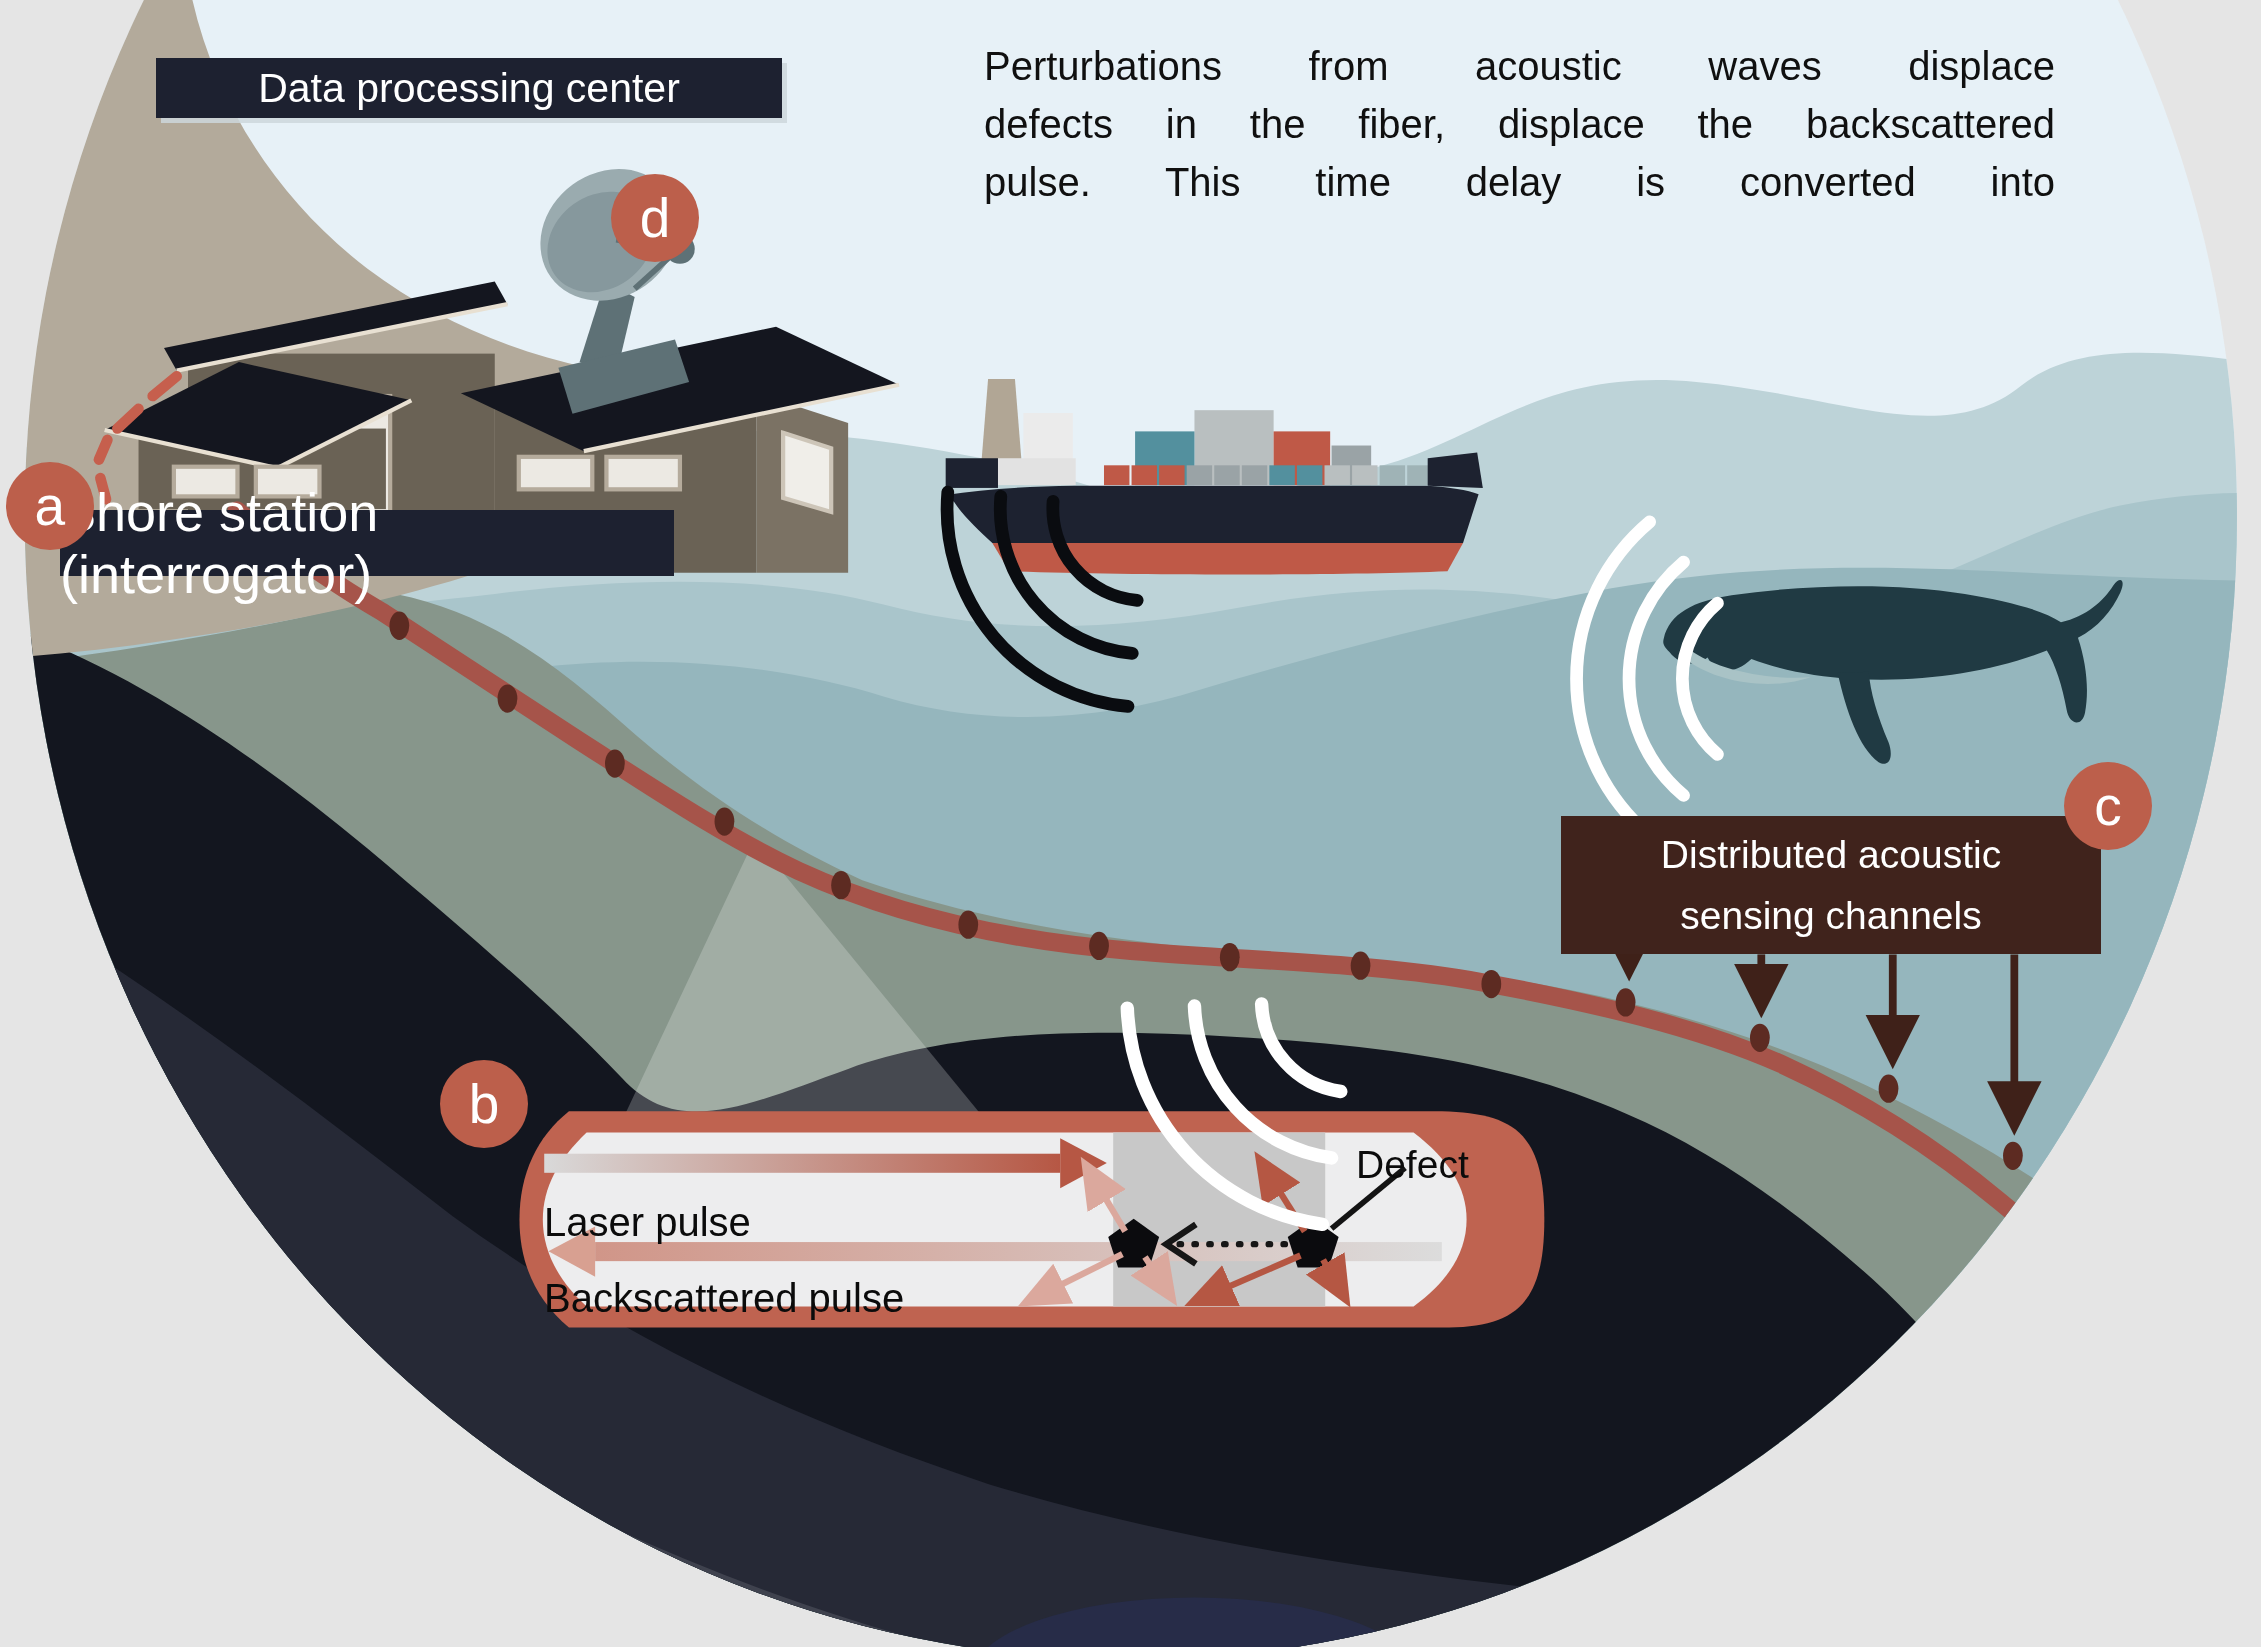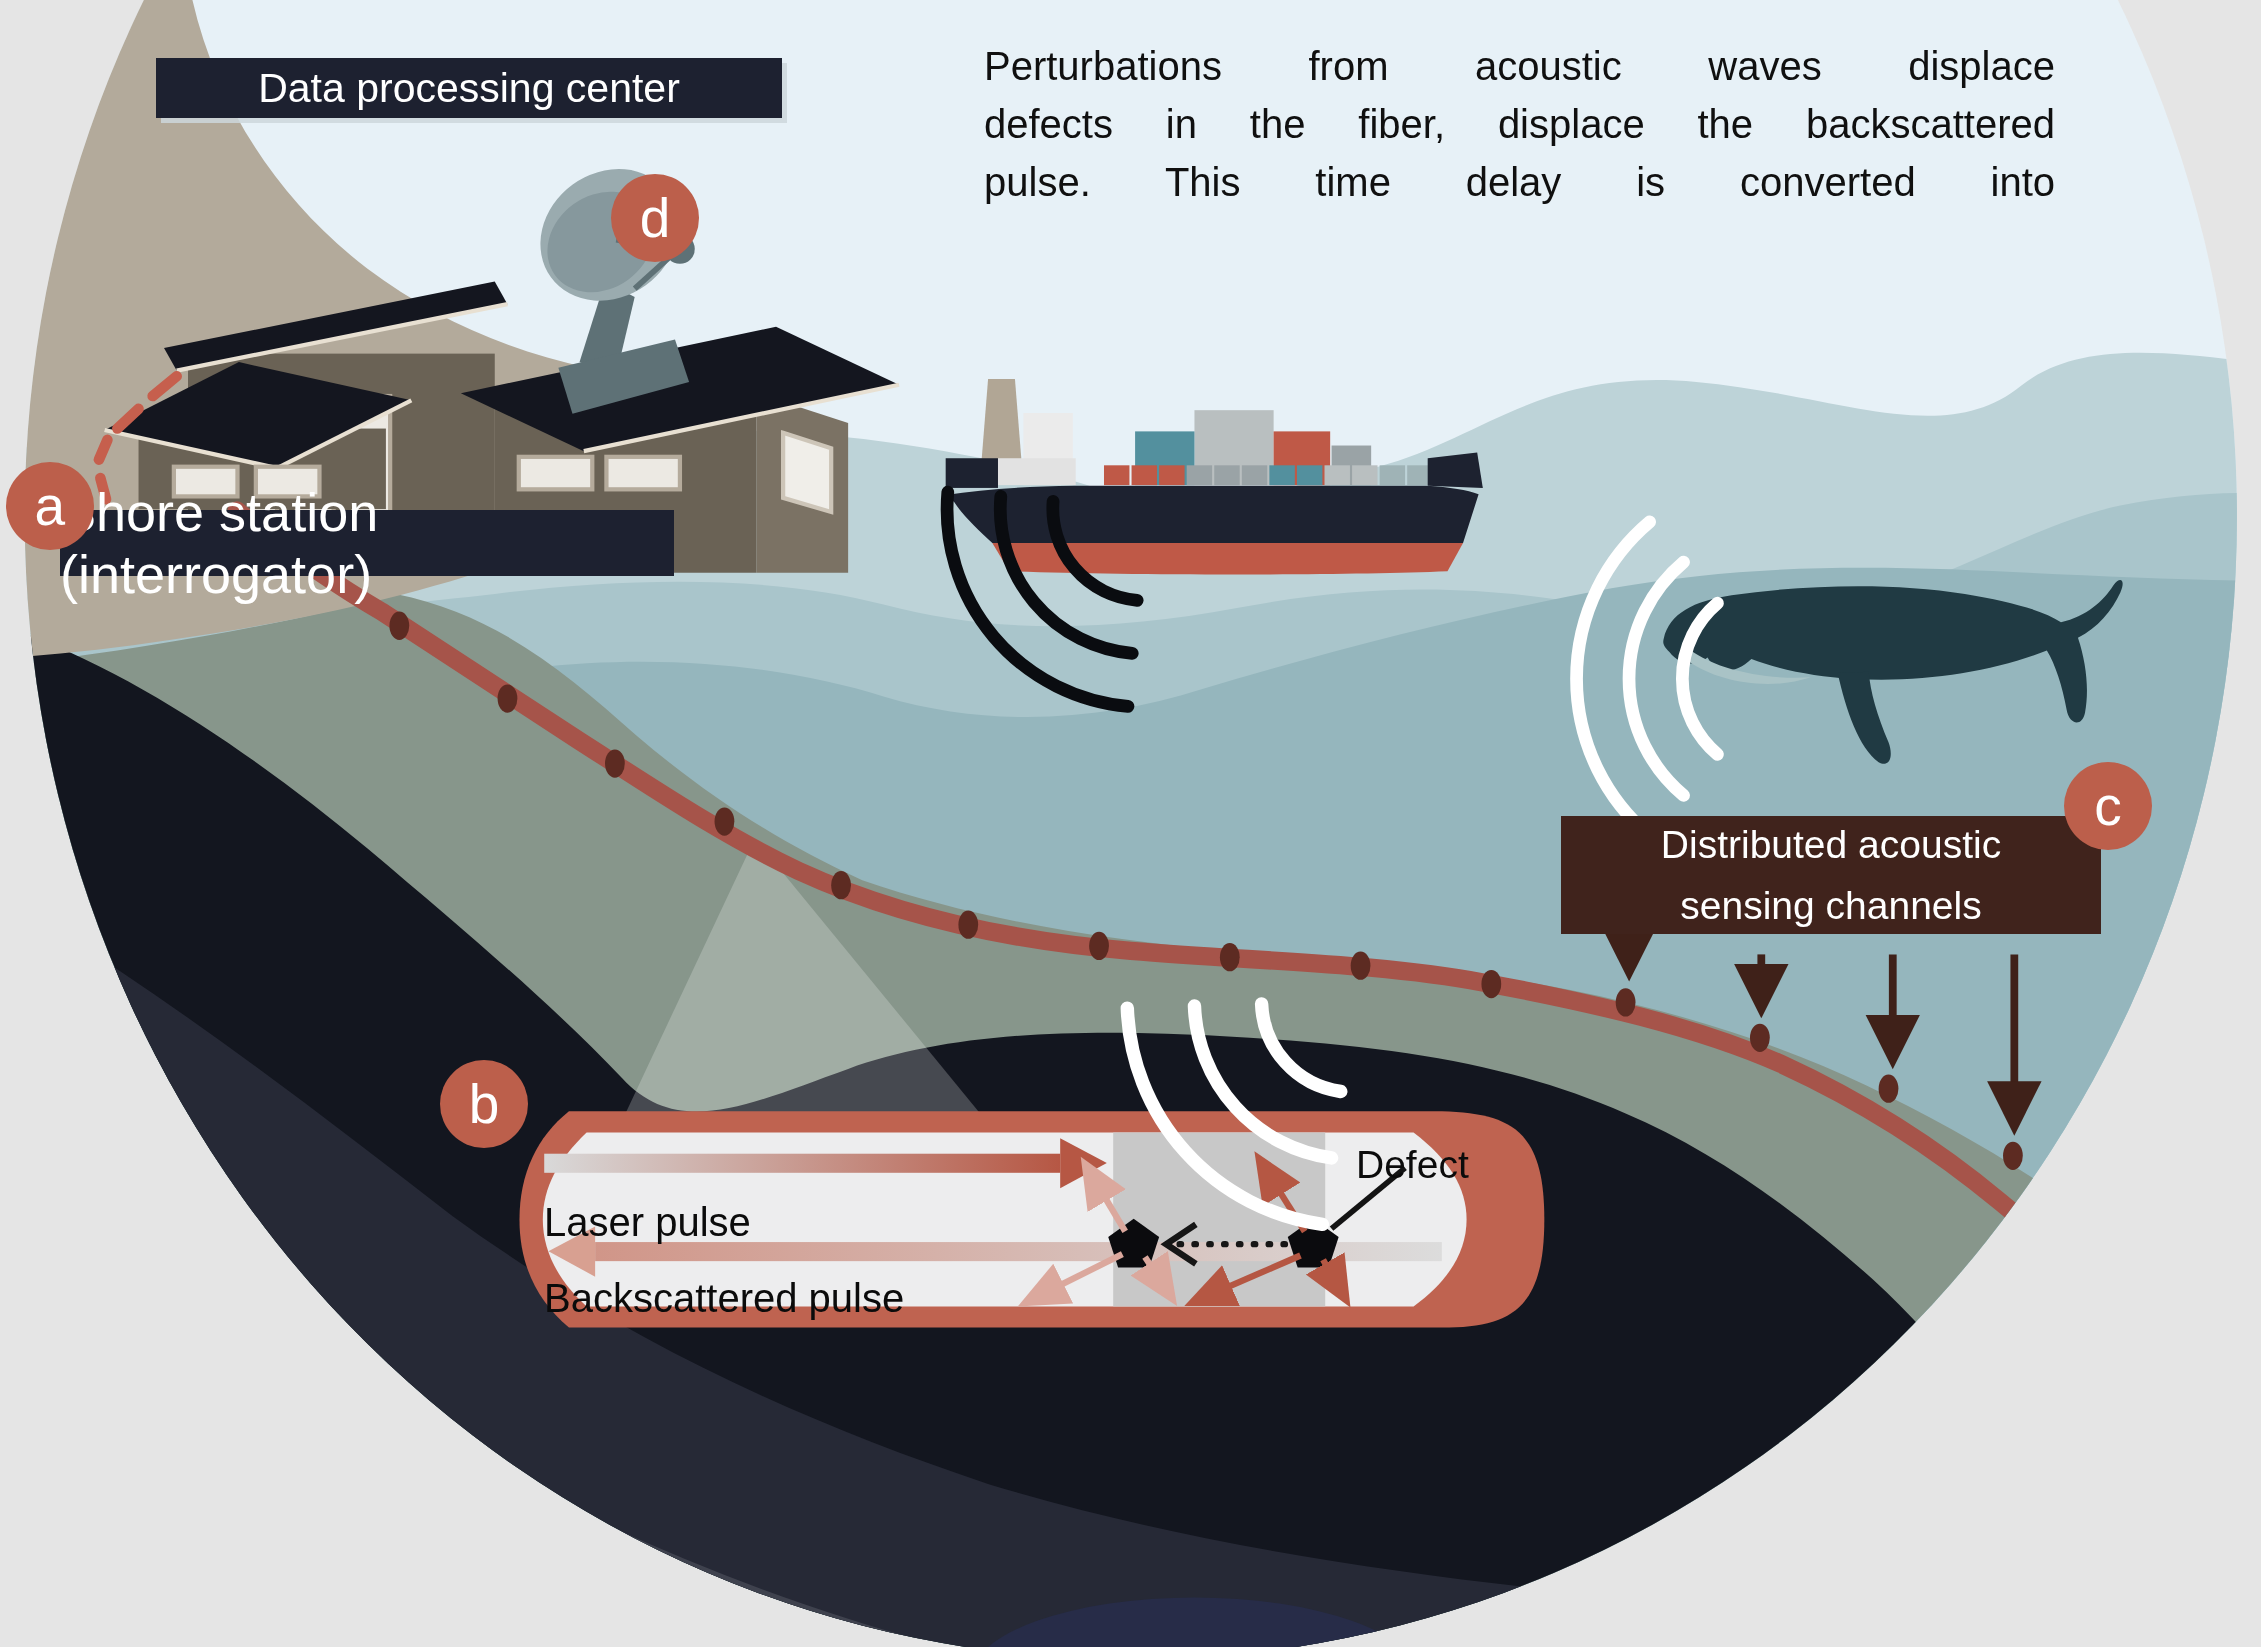--- a/index.html
+++ b/index.html
@@ -23,21 +23,21 @@
   
   .navybox{
     background:#1d2130;color:#ffffff;
     display:flex;align-items:center;justify-content:center;
     font-weight:300;
   }
   .dpcbox{left:156px;top:58px;width:626px;height:60px;font-size:41px;
           box-shadow:5px 5px 0 rgba(205,215,220,0.85);}
   .shorebox{left:60px;top:510px;width:614px;height:66px;font-size:54px;}
   .dasbox{
-    left:1561px;top:816px;width:540px;height:118px;
+    left:1561px;top:816px;width:540px;height:138px;
     background:#40231c;color:#ffffff;font-size:39px;font-weight:300;
     display:flex;flex-direction:column;align-items:center;justify-content:center;
     line-height:61px;text-align:center;
   }
   
   .badge{
     width:88px;height:88px;border-radius:50%;
     background:#bc5f4b;color:#ffffff;
     display:flex;align-items:center;justify-content:center;
     font-size:55px;font-weight:300;z-index:6;

